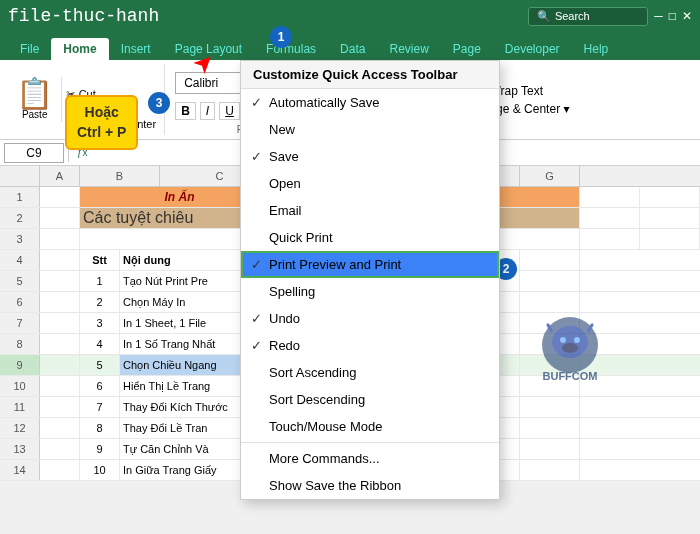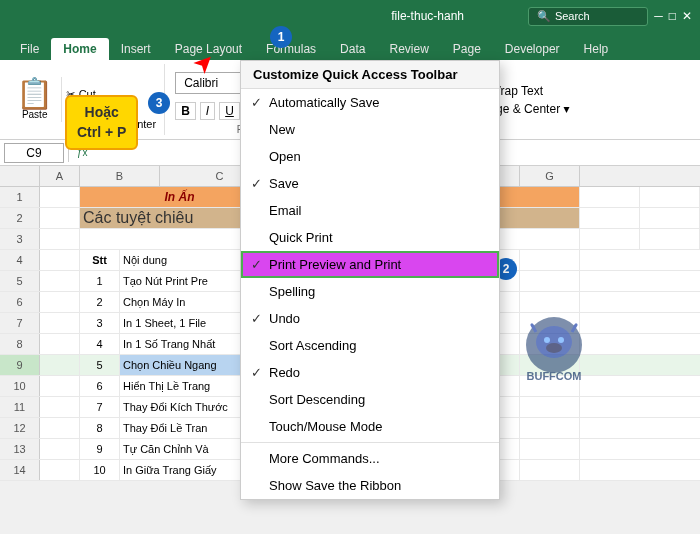--- a/index.html
+++ b/index.html
@@ -9,21 +9,21 @@
     .title-bar {
       background: #217346;
       height: 32px;
       display: flex;
       align-items: center;
       padding: 0 8px;
       color: white;
       font-size: 12px;
     }
     .title-bar-left { display: flex; align-items: center; gap: 4px; flex: 1; }
-    .title-bar-center { flex: 2; text-align: right; font-size: 12px; }
+    .title-bar-center { flex: 2; text-align: left; font-size: 18px; font-family: Liberation Mono, monospace; }
     .title-bar-right { flex: 1; display: flex; justify-content: flex-end; align-items: center; gap: 6px; }
 
     .autosave-toggle {
       background: #1a5c38;
       border: 1px solid #4a9a6a;
       border-radius: 10px;
       padding: 2px 6px;
       font-size: 10px;
       color: white;
       display: flex;
@@ -77,21 +77,21 @@
     
     .ribbon-tabs {
       background: #217346;
       height: 28px;
       display: flex;
       align-items: flex-end;
       padding: 0 8px;
     }
     .ribbon-tab {
       padding: 4px 12px;
-      color: #e5e5e5;
+      color: #5eead4;
       font-size: 12px;
       cursor: pointer;
       border-radius: 3px 3px 0 0;
     }
     .ribbon-tab.active {
       background: white;
       color: #217346;
       font-weight: bold;
     }
 
@@ -199,21 +199,21 @@
       display: flex;
       align-items: center;
     }
     .dropdown-item.checked::before {
       content: '✓';
       position: absolute;
       left: 10px;
       color: #333;
     }
     .dropdown-item.highlighted {
-      background: #d946ef;
+      background: #3b82f6;
       outline: 2px solid #4caf50;
       outline-offset: -2px;
     }
     .dropdown-divider { height: 1px; background: #e0e0e0; margin: 2px 0; }
 
     
     .formula-bar {
       height: 26px;
       background: white;
       border-bottom: 1px solid #d0d0d0;
@@ -284,28 +284,28 @@
     .cell-b { width: 80px; min-width: 80px; }
     .cell-c { width: 120px; min-width: 120px; }
     .cell-d { width: 100px; min-width: 100px; }
     .cell-e { width: 80px; min-width: 80px; }
     .cell-f { width: 60px; min-width: 60px; }
     .cell-g { width: 60px; min-width: 60px; }
 
     .header-orange { background: #f4a460; color: #8b0000; font-weight: bold; font-style: italic; font-size: 12px; justify-content: center; }
     .header-tan { background: #d2b48c; }
     .stt-header { font-weight: bold; justify-content: center; }
-    .noidung-header { font-weight: normal; }
+    .noidung-header { font-weight: bold; }
     .row-selected { background: #e8f5e9; }
     .row-highlight { background: #b8d4f0; }
 
     
     .watermark {
       position: absolute;
-      right: 96px;
+      right: 80px;
       top: 310px;
       width: 100px;
       height: 80px;
       z-index: 3;
       opacity: 0.7;
     }
   </style>
 </head>
 <body>
 
@@ -572,29 +572,29 @@
     <div class="cell cell-e"></div>
     <div class="cell cell-f"></div>
     <div class="cell cell-g"></div>
   </div>
 </div>
 
 <div class="dropdown-menu">
   <div class="dropdown-header">Customize Quick Access Toolbar</div>
   <div class="dropdown-item checked">Automatically Save</div>
   <div class="dropdown-item">New</div>
+  <div class="dropdown-item checked">Save</div>
   <div class="dropdown-item">Open</div>
-  <div class="dropdown-item checked">Save</div>
   <div class="dropdown-item">Email</div>
   <div class="dropdown-item">Quick Print</div>
   <div class="dropdown-item checked highlighted">Print Preview and Print</div>
   <div class="dropdown-item">Spelling</div>
   <div class="dropdown-item checked">Undo</div>
+  <div class="dropdown-item checked">Redo</div>
   <div class="dropdown-item">Sort Ascending</div>
-  <div class="dropdown-item checked">Redo</div>
   <div class="dropdown-item">Sort Descending</div>
   <div class="dropdown-item">Touch/Mouse Mode</div>
   <div class="dropdown-divider"></div>
   <div class="dropdown-item">More Commands...</div>
   <div class="dropdown-item">Show Save the Ribbon</div>
 </div>
 
 <div class="callout-box">
   <span>Hoặc</span><br>
   <span>Ctrl + P</span>

